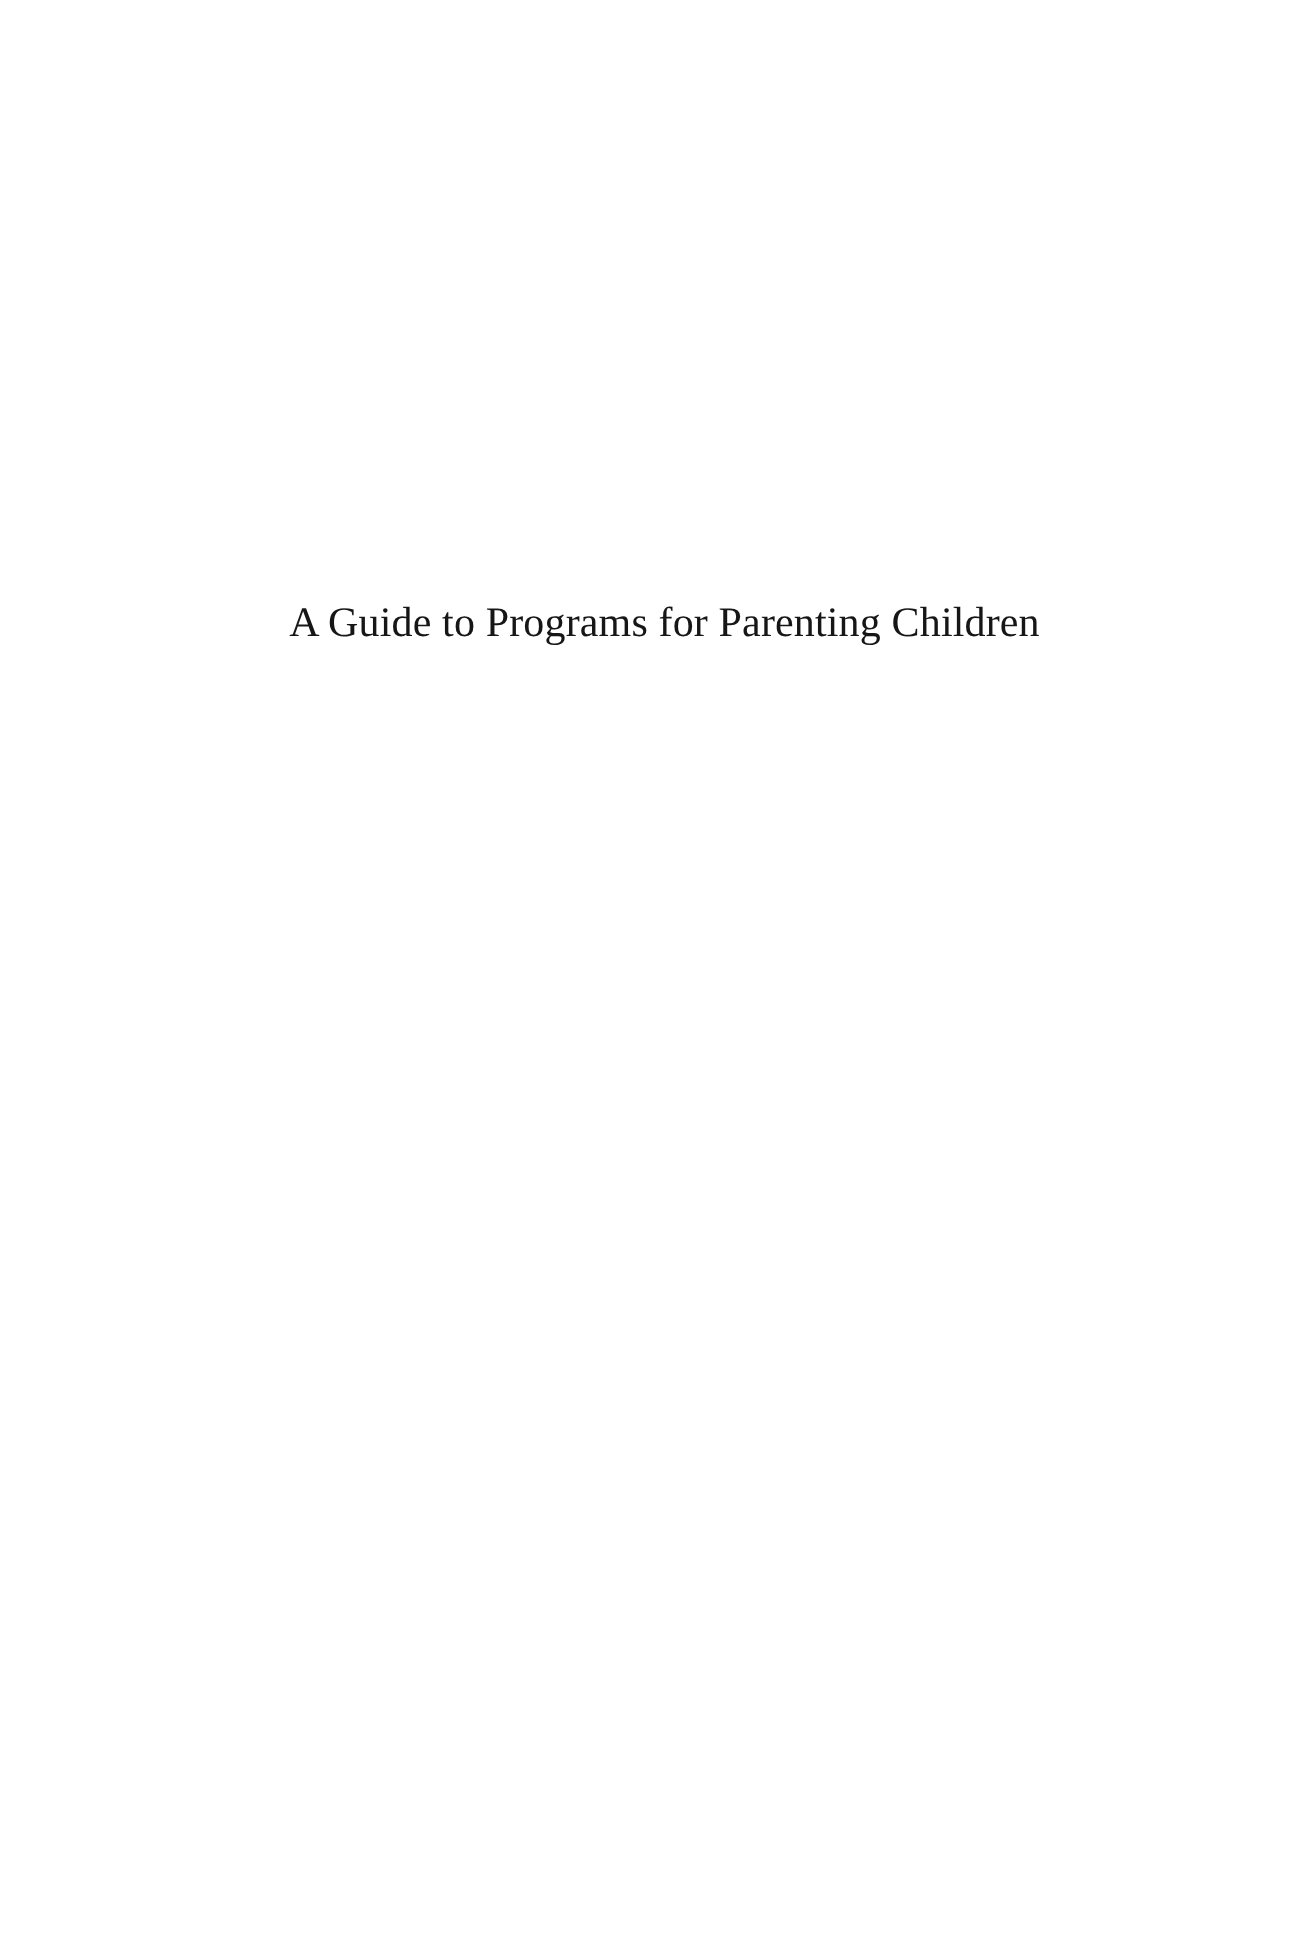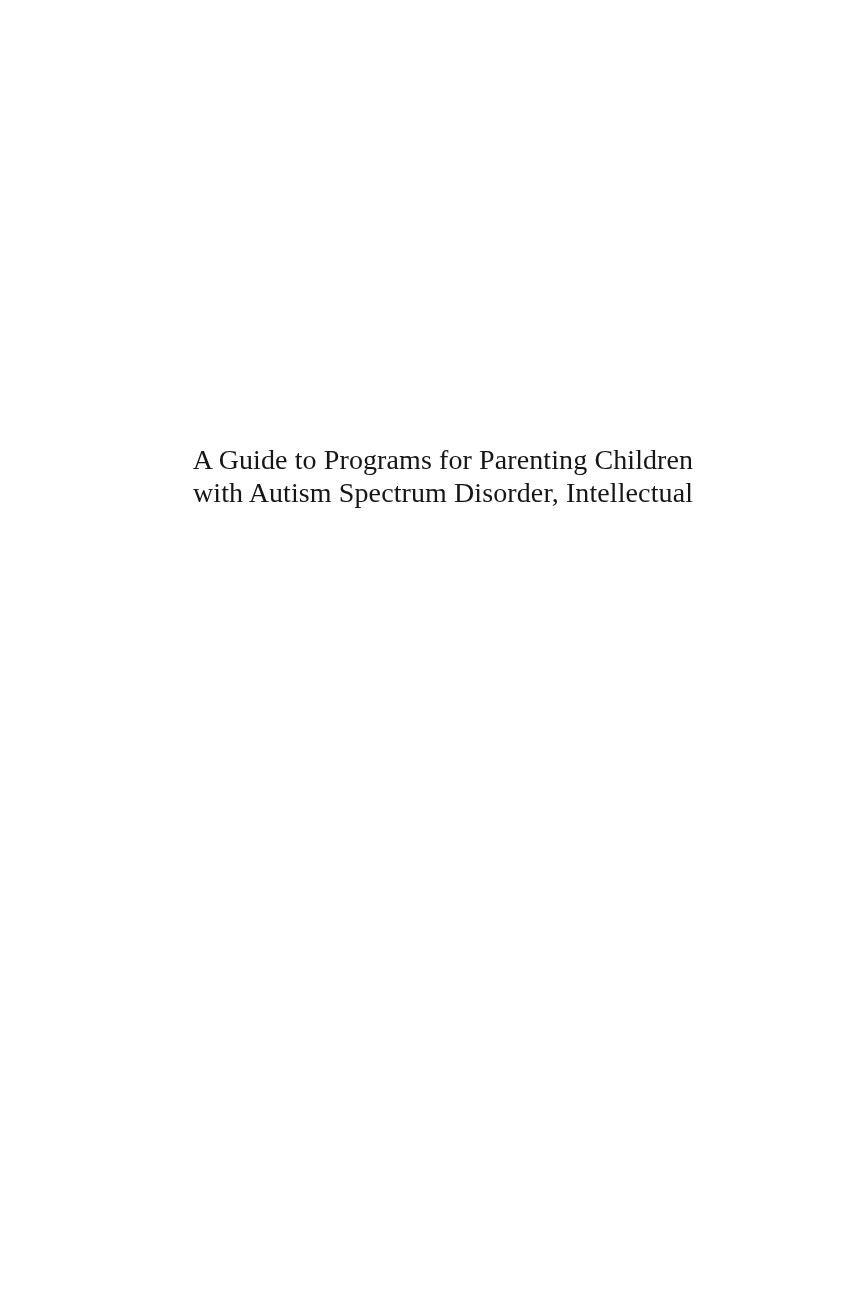--- a/index.html
+++ b/index.html
@@ -11,21 +11,20 @@
     height: 1298px;
     background: #ffffff;
     position: relative;
     overflow: hidden;
     font-family: "Liberation Serif", serif;
   }
   .book-page {
     position: absolute;
     inset: 0;
     background: #ffffff;
-    margin-top: 44px;
   }
   .half-title {
     position: absolute;
     top: 399px;
     left: 24px;
     right: 0;
     margin: 0;
     text-align: center;
     font-family: "Liberation Serif", serif;
     font-size: 28px;
@@ -38,15 +37,14 @@
     display: block;
     white-space: nowrap;
   }
 </style>
 </head>
 <body>
 
 <main class="book-page">
   <h1 class="half-title">
     <span class="line">A Guide to Programs for Parenting Children</span>
-    <span class="line">with Autism Spectrum Disorder, Intellectual</span>
   </h1>
 </main>
 
 </body></html>

